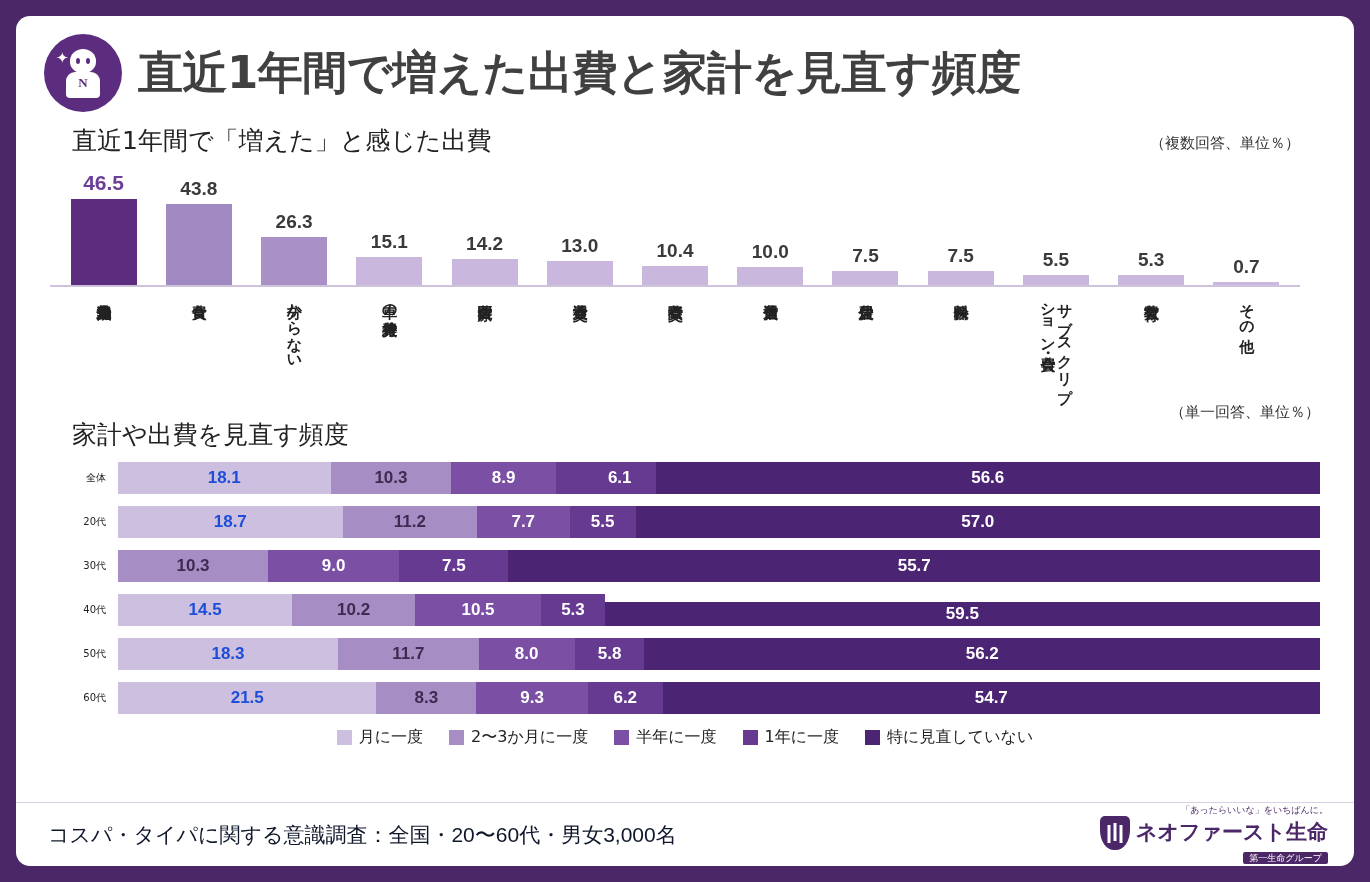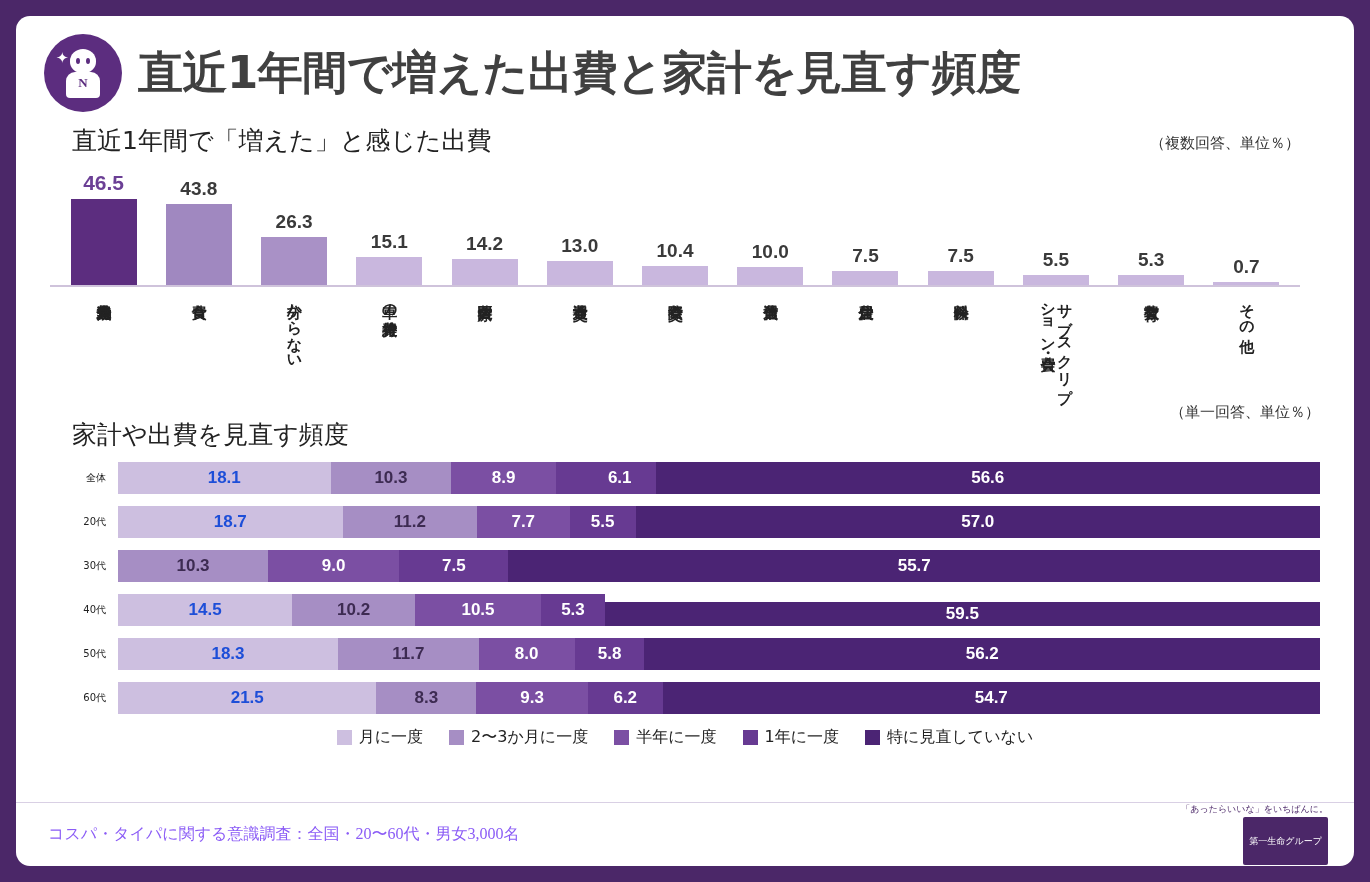--- a/index.html
+++ b/index.html
@@ -222,23 +222,23 @@
     position: absolute;
     left: 0; right: 0; bottom: 0;
     height: 64px;
     border-top: 1px solid #d9d0e4;
     display: flex;
     align-items: center;
     justify-content: space-between;
     padding: 0 26px 0 32px;
   }
   .footer-note {
-    font-size: 16px;
-    color: #8b5cf6;
-    font-family: Liberation Serif, serif;
+    font-size: 21px;
+    color: #0f172a;
+    font-family: Liberation Sans, sans-serif;
   }
   .brand {
     display: flex;
     flex-direction: column;
     align-items: flex-end;
     line-height: 1.15;
   }
   .brand-tag {
     font-size: 9px;
     color: #4b2768;
@@ -266,21 +266,21 @@
   .brand-name {
     font-size: 21px;
     font-weight: bold;
     color: #4b2768;
     font-family: "DejaVu Sans", sans-serif;
   }
   .brand-sub {
     font-size: 9px;
     color: #ffffff;
     background: #4b2768;
-    padding: 19px 6px;
+    padding: 1px 6px;
     border-radius: 2px;
     align-self: flex-end;
     margin-top: 2px;
   }
 </style>
 </head>
 <body>
 
 <div id="page">
   <div id="card">
@@ -486,18 +486,22 @@
             <span class="legend-swatch" style="background: rgb(75, 36, 116);"></span>
             <span>特に見直していない</span>
           </div>
         </div>
     </div>
 
     <div class="footer">
       <div class="footer-note">コスパ・タイパに関する意識調査：全国・20〜60代・男女3,000名</div>
       <div class="brand">
         <div class="brand-tag">「あったらいいな」をいちばんに。</div>
+        <div class="brand-main">
+          <span class="brand-shield"></span>
+          <span class="brand-name">ネオファースト生命</span>
+        </div>
         <div class="brand-sub">第一生命グループ</div>
       </div>
     </div>
 
   </div>
 </div>
 
 </body></html>

